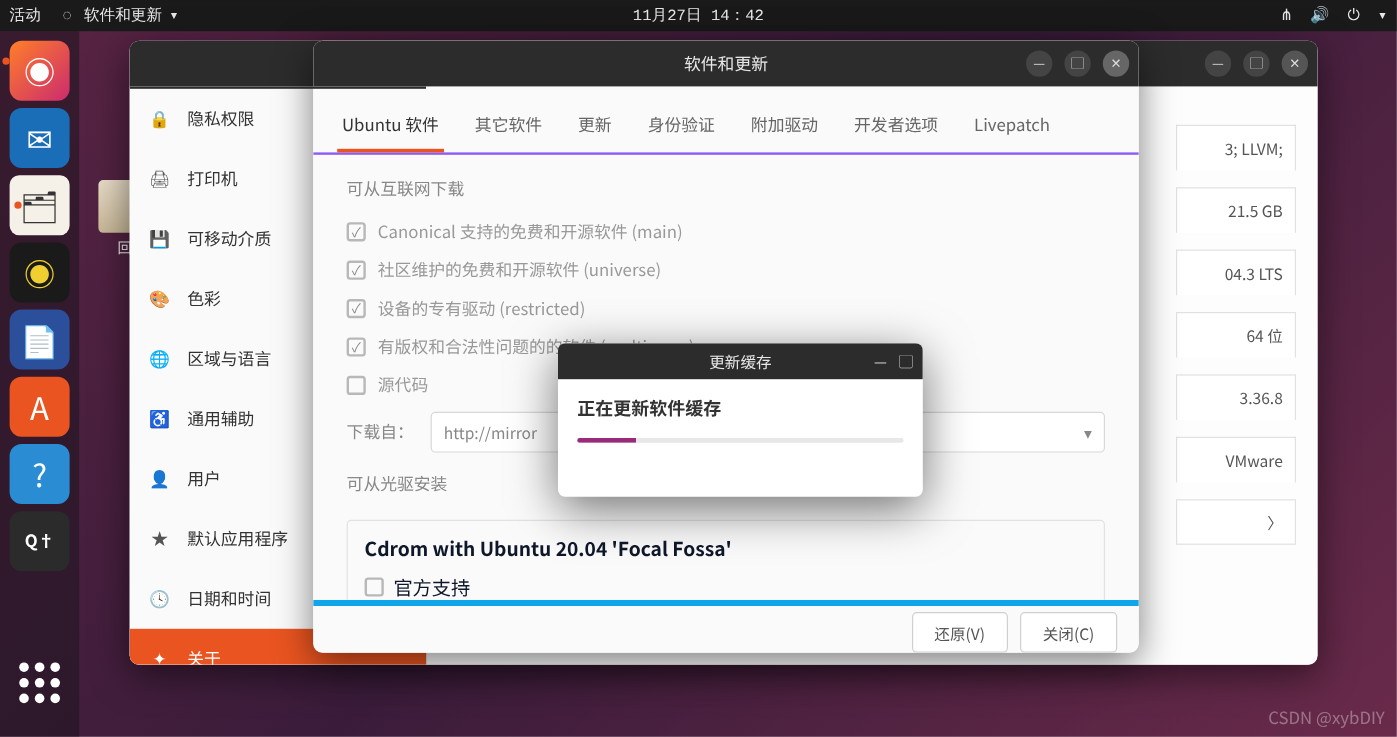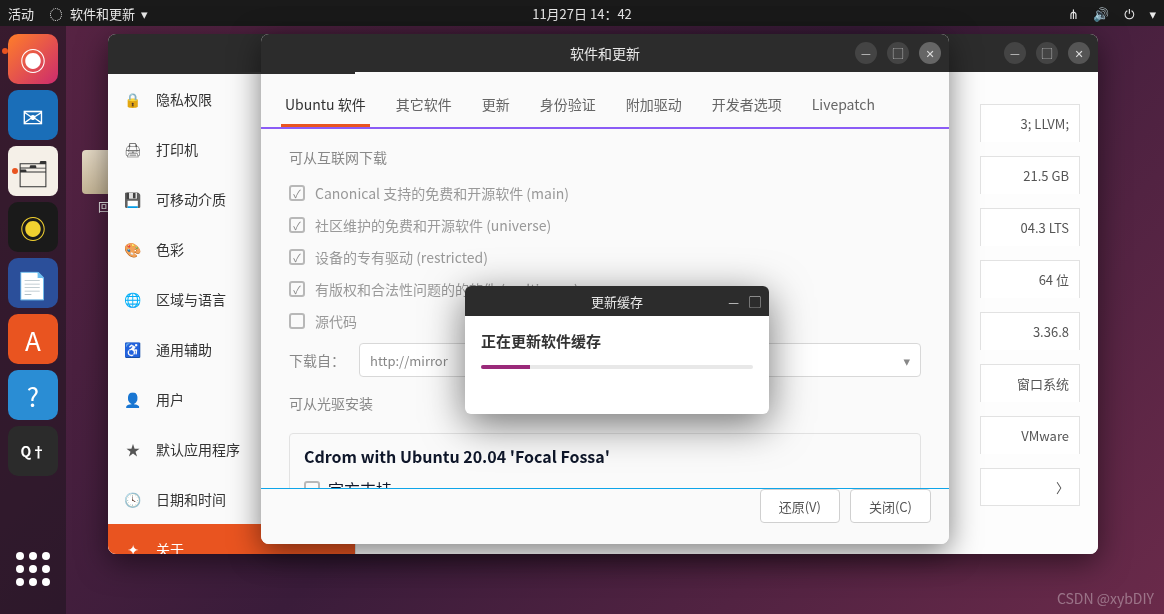--- a/index.html
+++ b/index.html
@@ -1,19 +1,19 @@
 <!DOCTYPE html>
 <html><head>
 <meta charset="utf-8">
 <style>
 * { box-sizing: border-box; margin: 0; padding: 0; }
 body { font-family: "Noto Sans CJK SC", "Ubuntu", sans-serif; width: 1164px; height: 614px; background: linear-gradient(135deg, #5a2444 0%, #3a1c3a 50%, #6a2a4a 100%); overflow: hidden; position: relative; }
 
 
-.topbar { height: 26px; background: #1a1a1a; display: flex; align-items: center; color: #e8e8e8; font-size: 13px; padding: 0 8px; }
+.topbar { height: 26px; background: #1a1a1a; display: flex; align-items: center; color: #e8e8e8; font-size: 13px; padding: 0 8px; font-family: Liberation Mono, monospace; }
 .topbar-left { display: flex; align-items: center; gap: 14px; }
 .topbar-center { position: absolute; left: 50%; transform: translateX(-50%); }
 .topbar-right { margin-left: auto; display: flex; align-items: center; gap: 12px; }
 .tb-icon { display: inline-flex; width: 16px; height: 16px; align-items: center; justify-content: center; }
 
 
 .dock { position: absolute; left: 0; top: 26px; width: 66px; height: calc(100% - 26px); background: rgba(30,20,30,0.55); display: flex; flex-direction: column; align-items: center; padding-top: 8px; gap: 6px; }
 .dock-item { width: 50px; height: 50px; border-radius: 10px; display: flex; align-items: center; justify-content: center; font-size: 26px; background: rgba(255,255,255,0.08); }
 .dock-item.firefox { background: linear-gradient(135deg,#ff7e29,#cc2b6e); color:#fff; }
 .dock-item.mail { background: #1a6eb8; color:#fff; }
@@ -57,21 +57,21 @@
 .section-label { font-size: 14px; color: #888; margin: 4px 0 10px; font-weight: normal; }
 .chk-row { display: flex; align-items: center; gap: 10px; padding: 6px 0; font-size: 14px; color: #999; }
 .chk { width: 16px; height: 16px; border: 2px solid #b8b8b8; border-radius: 3px; display:inline-flex; align-items:center; justify-content:center; font-size:11px; color:#888; }
 .chk.checked::after { content: "✓"; }
 .dl-row { display: flex; align-items: center; gap: 14px; margin-top: 6px; }
 .dl-label { font-size: 14px; color: #888; }
 .dl-select { flex: 1; height: 34px; border: 1px solid #d8d8d8; border-radius: 4px; padding: 0 10px; font-size: 13px; color: #888; display:flex; align-items:center; justify-content:space-between; background:#fff; }
 .cd-box { border: 1px solid #e2e2e2; border-radius: 4px; padding: 10px 14px; margin-top: 20px; font-size: 16px; color: #0f172a; }
 .cd-title { font-weight: bold; margin-bottom: 6px; }
 .cd-sub { display:flex; align-items:center; gap:8px; padding: 3px 0; }
-.sw-footer { height: 56px; border-top: 1px solid #0ea5e9; display: flex; align-items: flex-start; justify-content: flex-end; gap: 10px; padding: 0 18px; }
+.sw-footer { height: 44px; border-top: 5px solid #0ea5e9; display: flex; align-items: flex-end; justify-content: flex-end; gap: 10px; padding: 0 18px; }
 .sw-btn { height: 34px; padding: 0 18px; border: 1px solid #d0d0d0; border-radius: 4px; background: #fff; font-size: 13px; color: #555; cursor: pointer; display:flex; align-items:center; }
 
 
 .dlg { position: absolute; left: 465px; top: 286px; width: 304px; height: 128px; background: #fff; border-radius: 6px; box-shadow: 0 10px 40px rgba(0,0,0,0.55); overflow:hidden; }
 .dlg-title { height: 30px; background: #2c2c2c; color: #e8e8e8; display:flex; align-items:center; justify-content:center; font-size: 13px; position:relative; }
 .dlg-ctrl { position:absolute; right: 8px; display:flex; gap:10px; font-size:12px; color:#ddd; }
 .dlg-body { padding: 14px 16px; }
 .dlg-text { font-size: 15px; font-weight: bold; color: #333; margin-bottom: 14px; }
 .progress { height: 4px; background: #e8e8e8; border-radius: 2px; overflow:hidden; }
 .progress-bar { height: 100%; width: 18%; background: #9a2a7a; }
@@ -186,21 +186,20 @@
         </div>
     </div>
     <div class="settings-content"></div>
   </div>
   <div class="info-card" id="info-card">
       <div class="info-row">3; LLVM;</div>
       <div class="info-row">21.5 GB</div>
       <div class="info-row">04.3 LTS</div>
       <div class="info-row">64 位</div>
       <div class="info-row">3.36.8</div>
-      <div class="info-row">窗口系统</div>
       <div class="info-row">VMware</div>
       <div class="info-row">〉</div>
     </div>
 </div>
 
 <div class="window sw-window">
   <div class="titlebar">
     <span>软件和更新</span>
     <div class="win-controls">
       <div class="win-btn">—</div>

